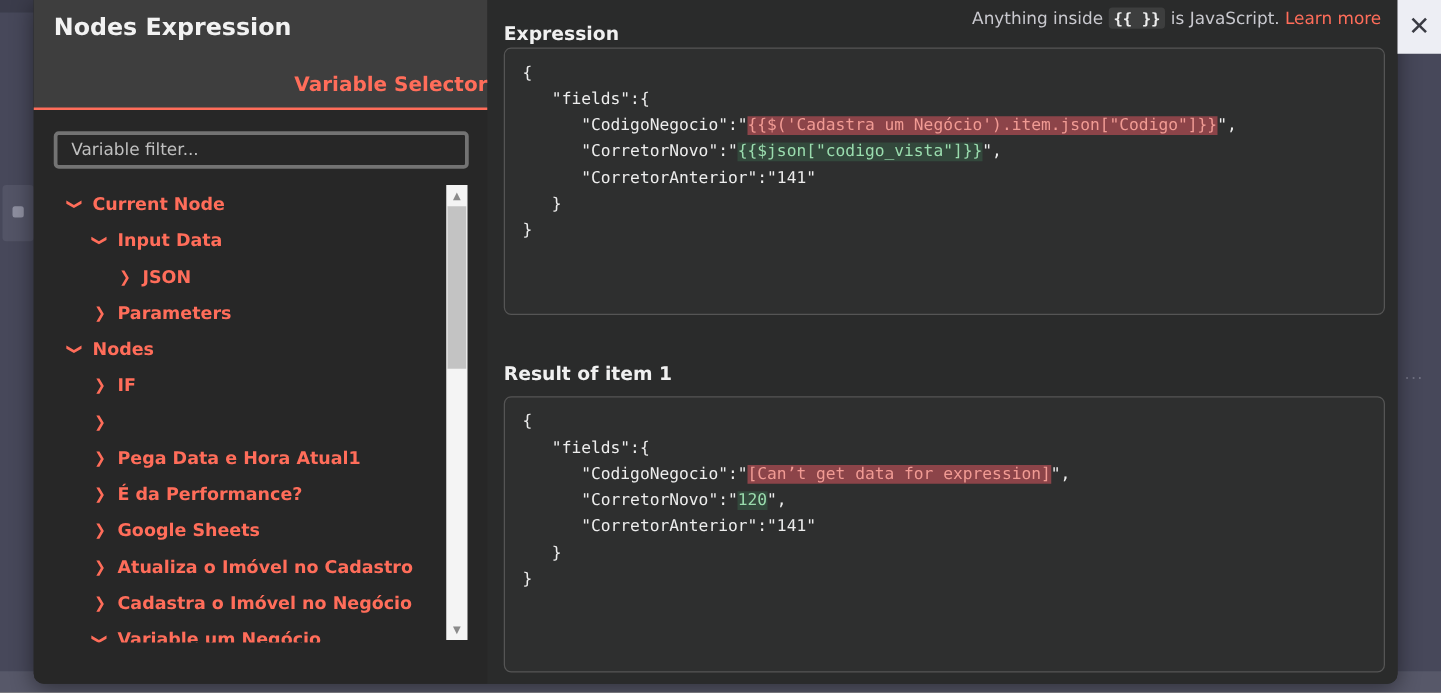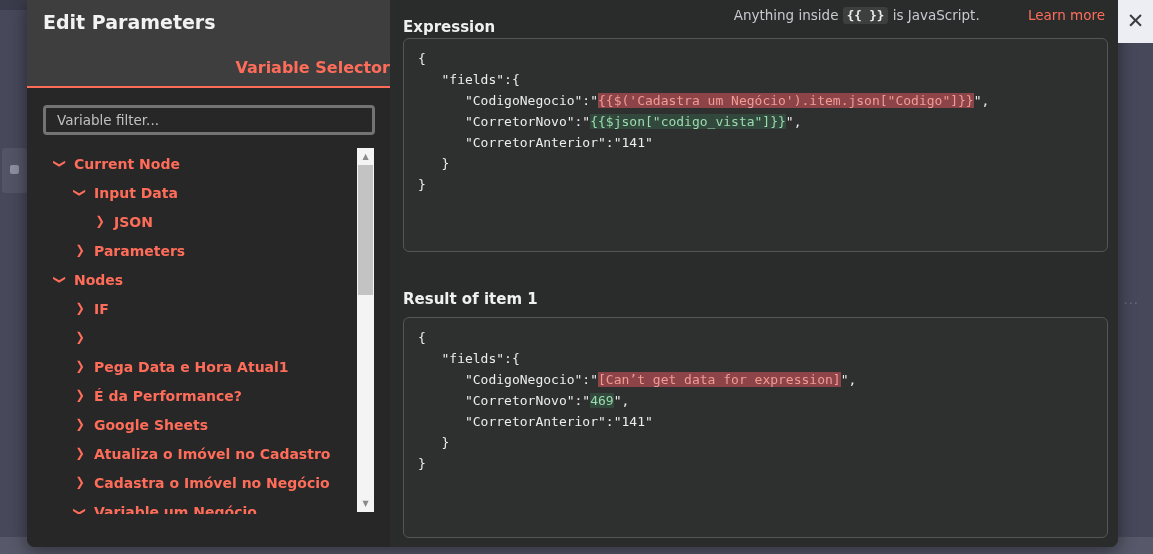--- a/index.html
+++ b/index.html
@@ -40,21 +40,21 @@
   .sb-thumb { position:absolute; left:1px; top:17px; width:15px; height:130px; background:#C3C3C3; cursor:pointer; }
 
   
   .right-panel { position:relative; flex:1; background:#2A2B2B; border-radius:0 0 8px 0; }
   .rp-heading { position:absolute; left:13px; font-size:15px; font-weight:700; color:#F0F0F0; }
   .h-expression { top:7px;margin-top:11px; }
   .h-result { top:290px; }
   .hint { position:absolute; right:13px; top:7px; font-size:13.5px; color:#C9C9CF; }
   .hint .chip { font-family:"DejaVu Sans Mono","Liberation Mono",monospace; background:#3D3E3E; color:#EDEDED;
                 padding:1px 4px; border-radius:3px; font-size:12.5px; font-weight:700; }
-  .hint .link { color:#FF6D5A; cursor:pointer;margin-left:44px; }
+  .hint .link { color:#FF6D5A; cursor:pointer; }
 
   .code-box { position:absolute; left:13px; width:705px; background:#2E2F2F; border:1px solid #555;
               border-radius:6px; padding:9px 14px; font-family:"DejaVu Sans Mono","Liberation Mono",monospace;
               font-size:13px; line-height:21px; color:#EDEDED; overflow:hidden; }
   .box-expression { top:38px; height:214px; }
   .box-result { top:317px; height:221px; }
   .code-line { white-space:pre; }
   .seg-err { background:#8C4449; color:#F19B94; }
   .seg-ok  { background:#33483C; color:#9ADCAE; }
 
@@ -69,21 +69,21 @@
 
   <div class="bg-topstrip"></div>
   <div class="bg-node-icon"></div>
   <div class="bg-dots">...</div>
   <div class="bg-bottombar"></div>
 
   <div class="dialog">
 
     <div class="left-panel">
       <div class="left-header">
-        <div class="dlg-title">Edit Parameters</div>
+        <div class="dlg-title">Nodes Expression</div>
         <div class="tab">Variable Selector</div>
       </div>
       <div class="filter-wrap">
         <input class="filter-input" type="text" placeholder="Variable filter..." style="">
       </div>
       <div class="tree" id="tree">
           <div class="tree-item" style="padding-left: 28px;">
             <span class="chev open">❯</span>
             <span>Current Node</span>
           </div>
@@ -154,21 +154,21 @@
           <div class="code-line"><span>      "CorretorAnterior":"141"</span></div>
           <div class="code-line"><span>   }</span></div>
           <div class="code-line"><span>}</span></div>
         </div>
 
       <div class="rp-heading h-result">Result of item 1</div>
       <div class="code-box box-result" id="resultBox">
           <div class="code-line"><span>{</span></div>
           <div class="code-line"><span>   "fields":{</span></div>
           <div class="code-line"><span>      "CodigoNegocio":"</span><span class="seg-err">[Can’t get data for expression]</span><span>",</span></div>
-          <div class="code-line"><span>      "CorretorNovo":"</span><span class="seg-ok">469</span><span>",</span></div>
+          <div class="code-line"><span>      "CorretorNovo":"</span><span class="seg-ok">120</span><span>",</span></div>
           <div class="code-line"><span>      "CorretorAnterior":"141"</span></div>
           <div class="code-line"><span>   }</span></div>
           <div class="code-line"><span>}</span></div>
         </div>
     </div>
   </div>
 
   <div class="close-btn"><span>✕</span></div>
 
 </div>

